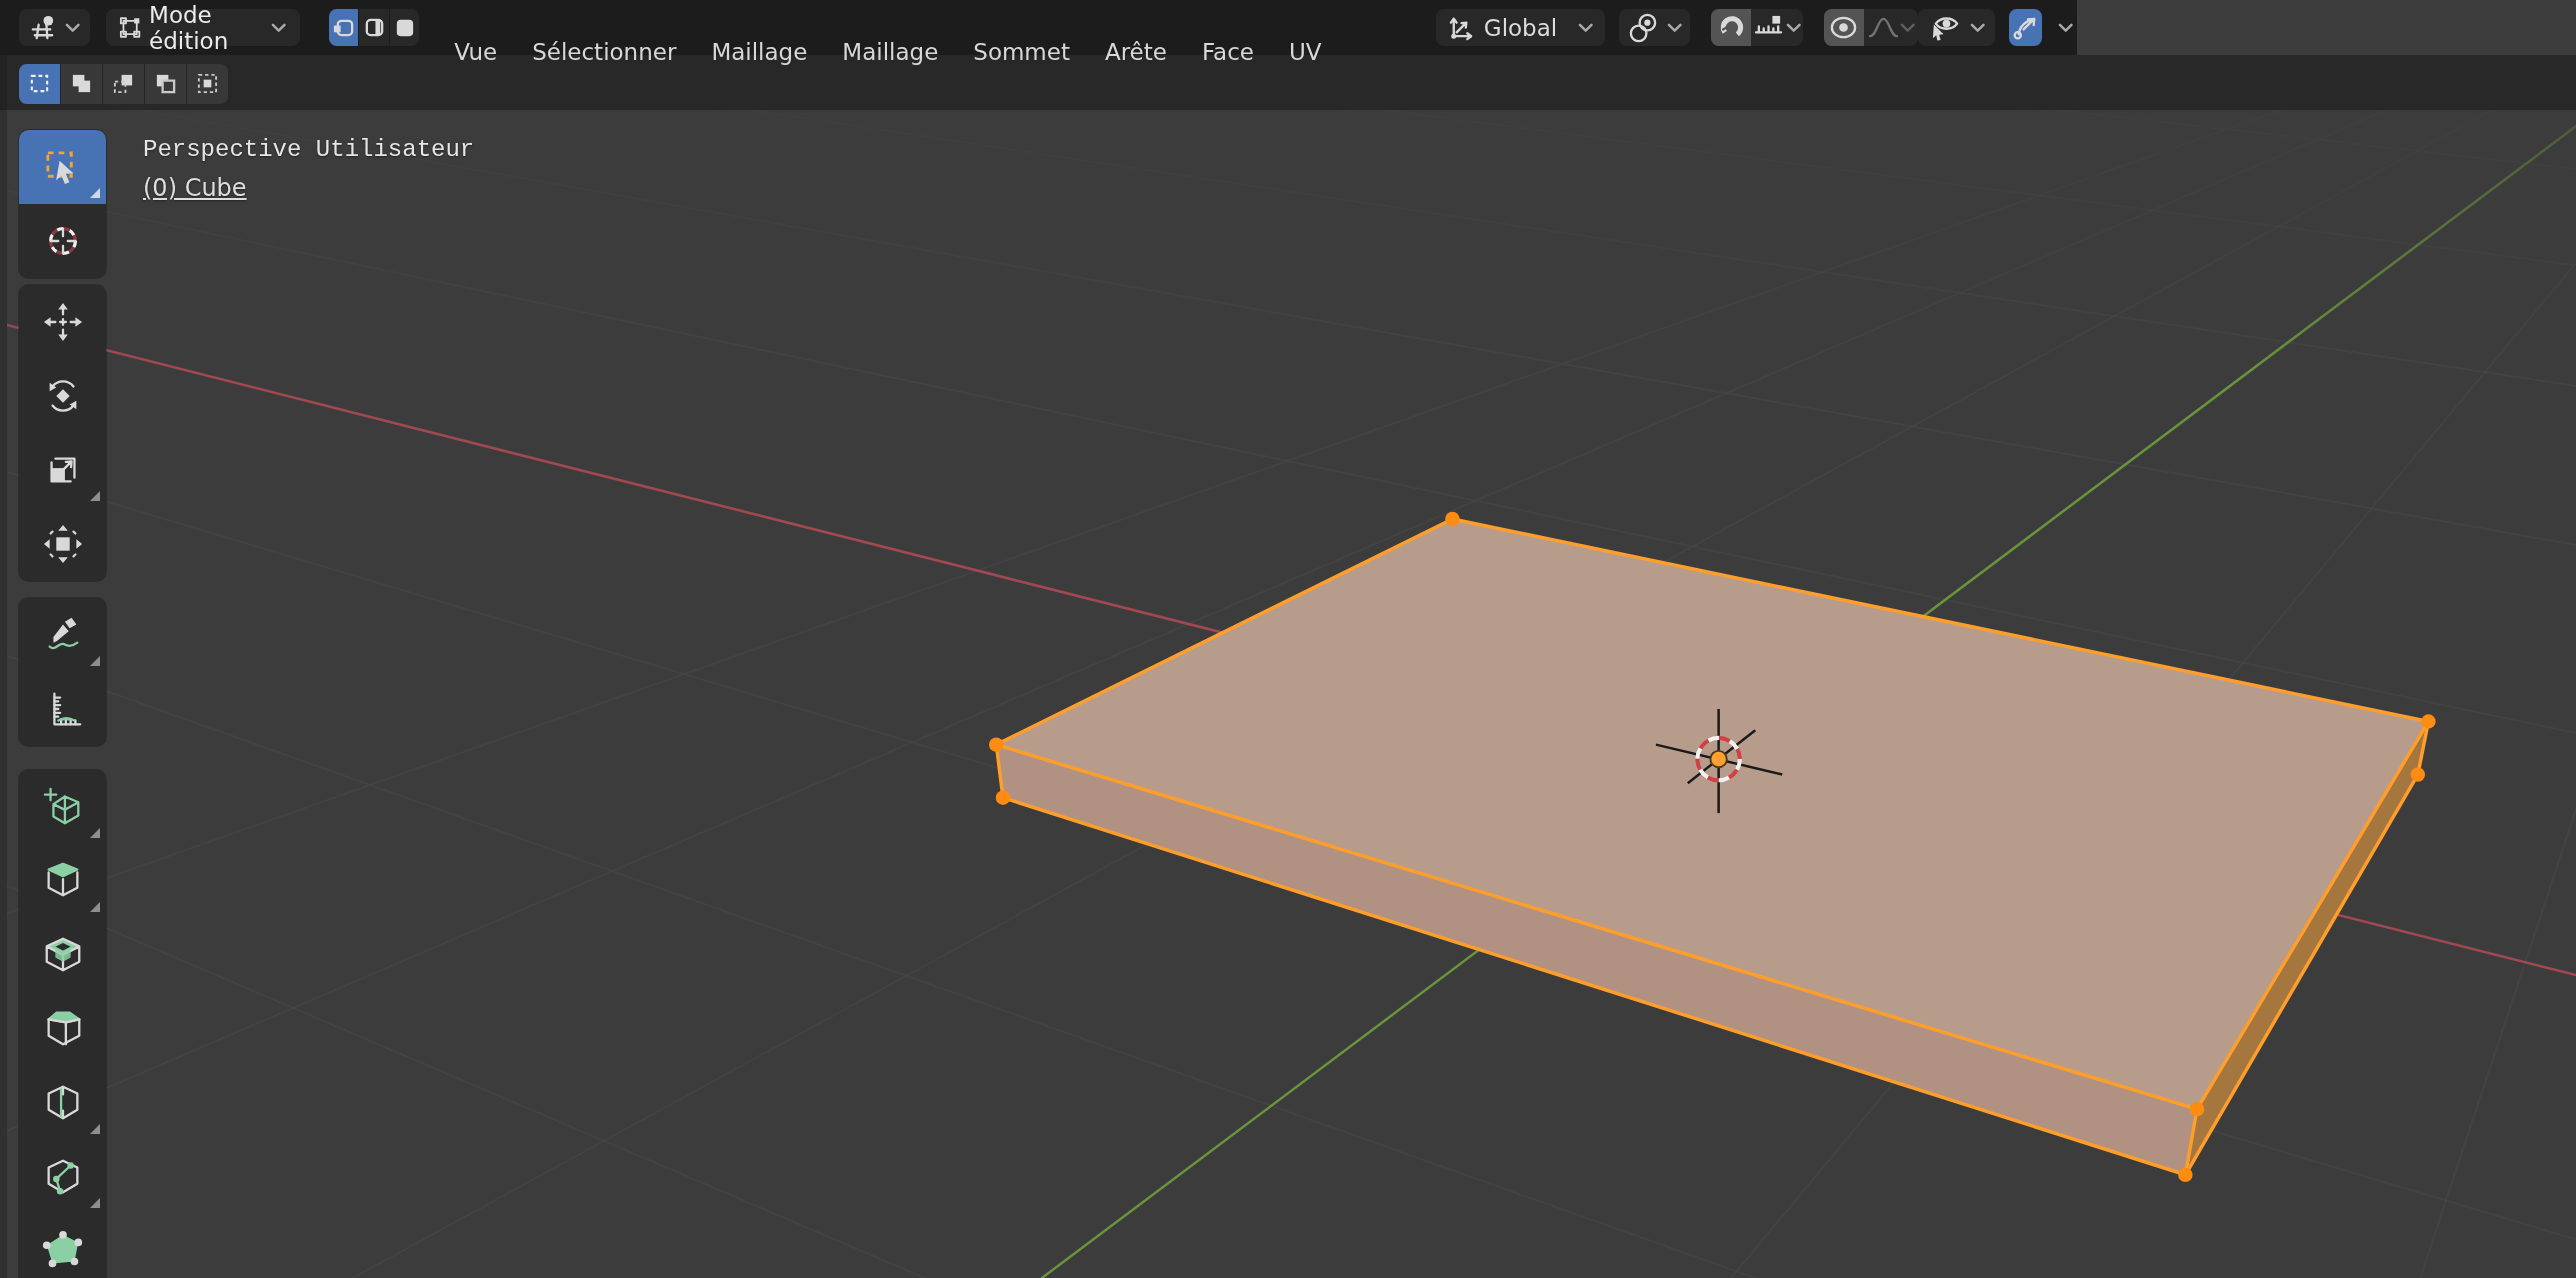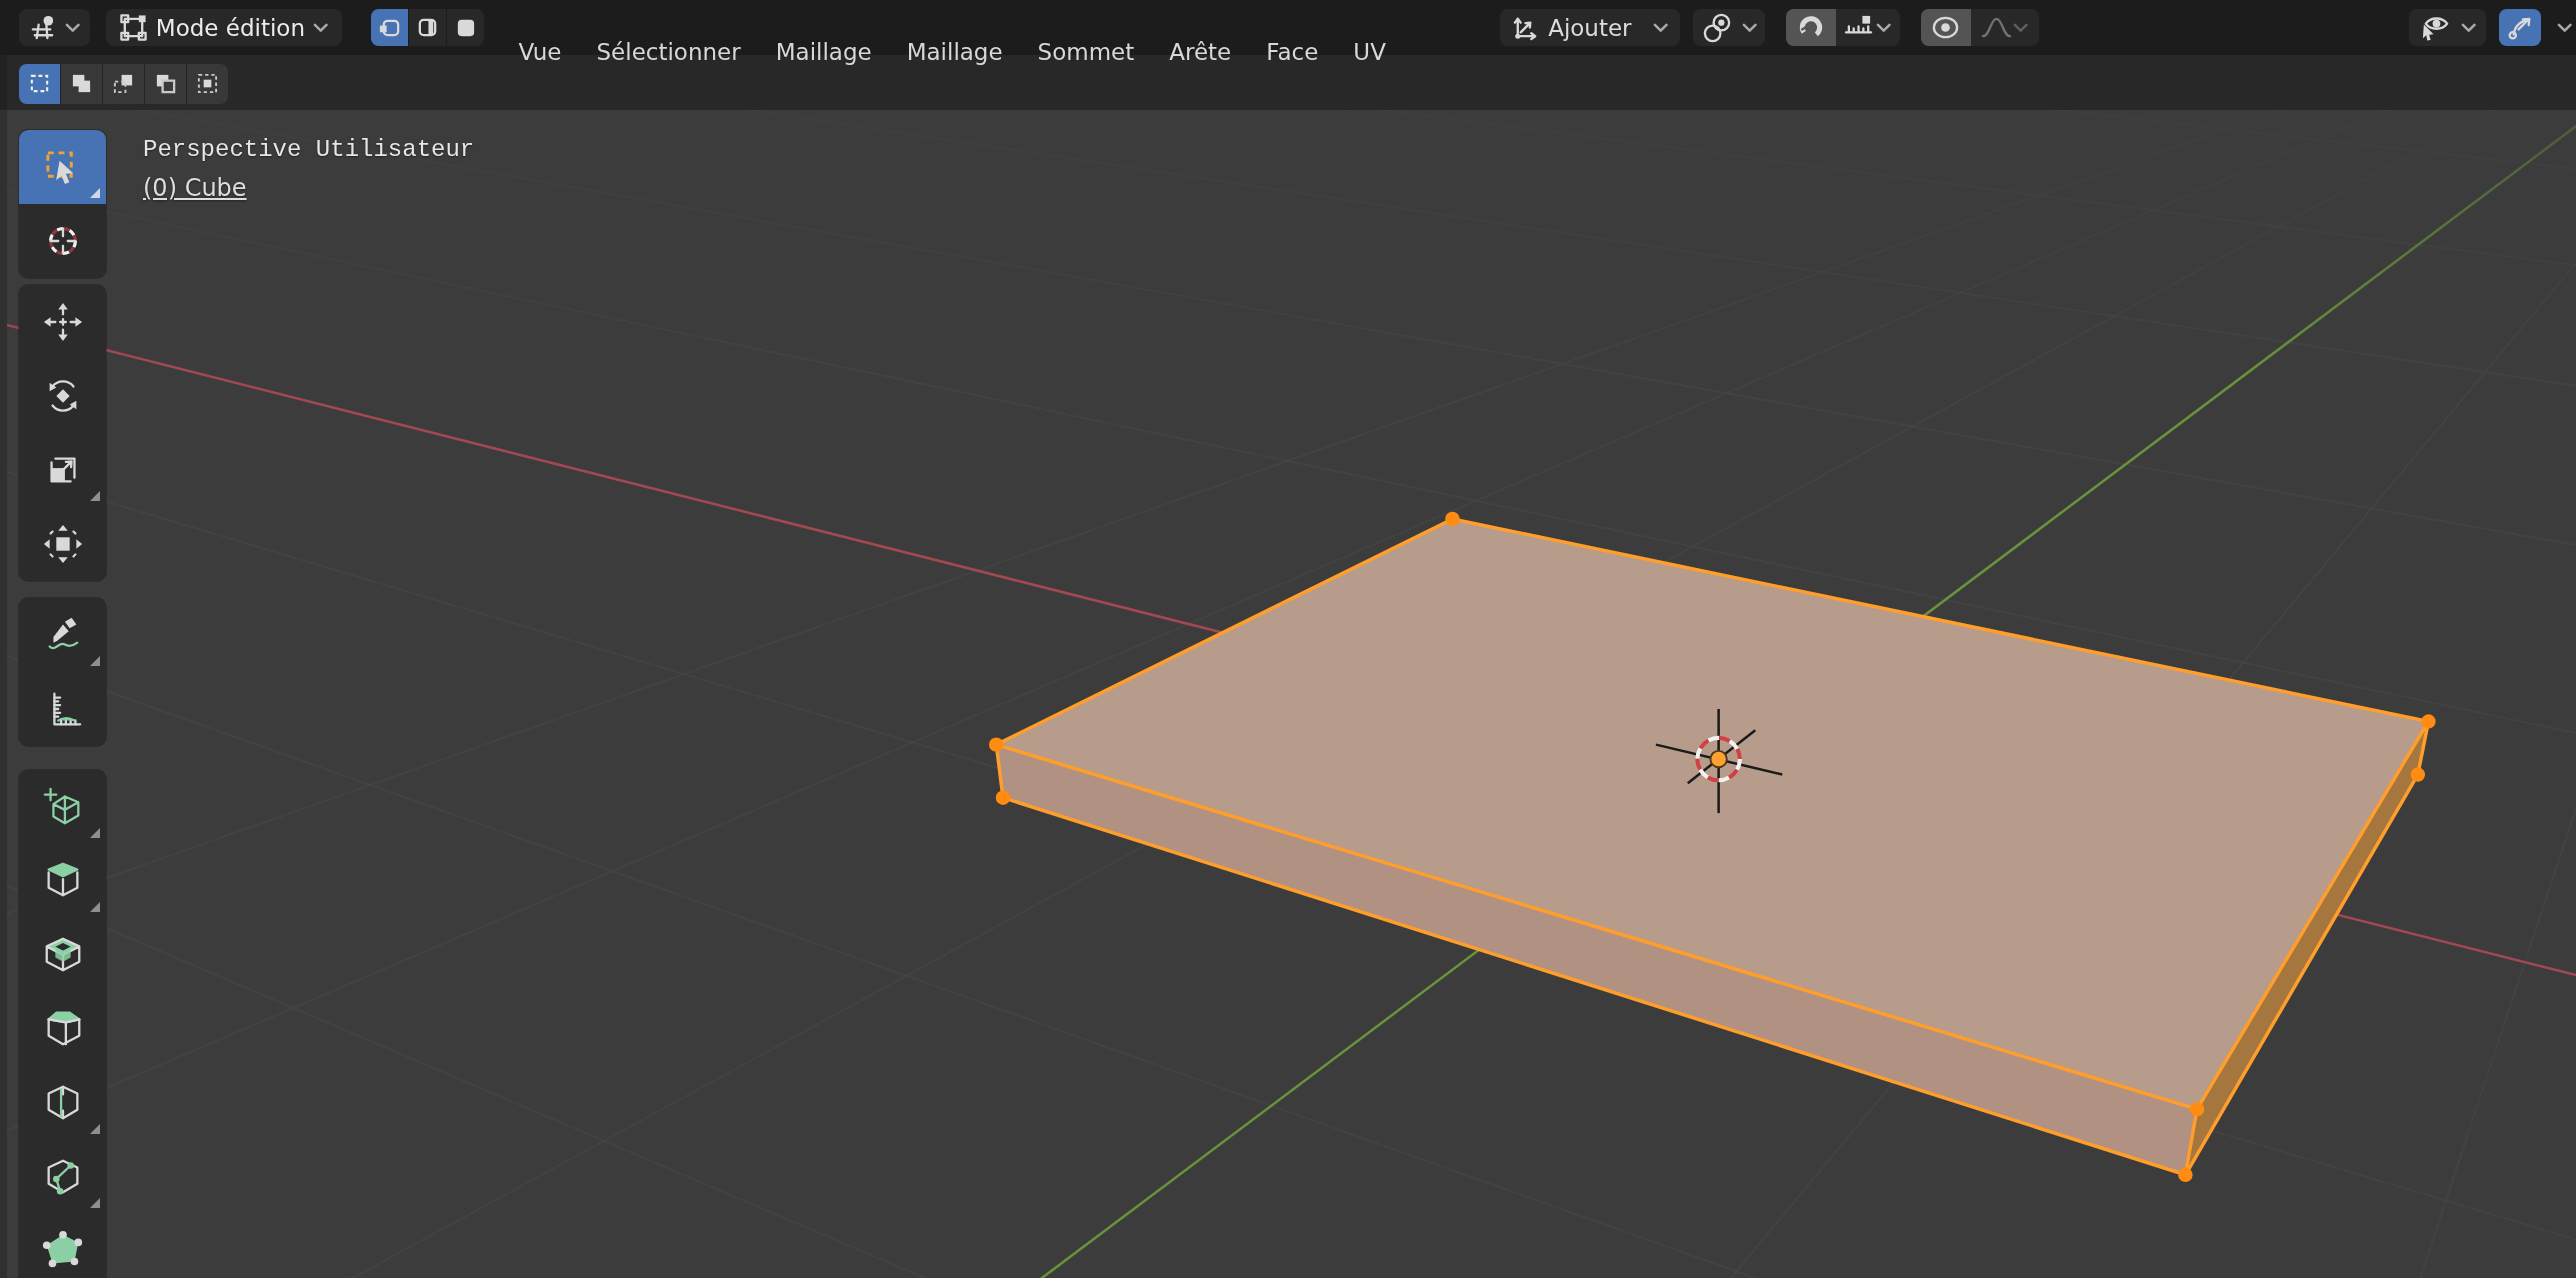--- a/index.html
+++ b/index.html
@@ -1,19 +1,19 @@
 <!DOCTYPE html>
 <html><head>
 <meta charset="utf-8">
 <style>
   html,body{margin:0;padding:0;background:#141414;}
   #app{position:relative;width:2576px;height:1279px;overflow:hidden;background:#3c3c3c;
        font-family:"DejaVu Sans","Liberation Sans",sans-serif;-webkit-font-smoothing:antialiased;}
   
-  .hdr{position:absolute;left:0;top:0;width:2576px;height:55px;background:#1c1c1c;z-index:30;
+  .hdr{position:absolute;left:0;top:0;width:2077px;height:55px;background:#1c1c1c;z-index:30;
        display:flex;align-items:center;}
   .hbtn{height:37px;background:#282828;border-radius:7.7px;display:flex;align-items:center;
         padding:0 9.6px;color:#dcdcdc;font-size:23px;gap:7.7px;}
   .chev{width:15.4px;height:9.6px;flex:0 0 auto;}
   .chev polyline{fill:none;stroke:#a9a9a9;stroke-width:2.6;stroke-linecap:round;stroke-linejoin:round;}
   .segGrp{display:flex;background:#282828;border-radius:7.7px;overflow:hidden;}
   .segBtn{width:37px;height:37px;display:flex;align-items:center;justify-content:center;}
   .segBtn + .segBtn{border-left:1px solid #1c1c1c;}
   .segBtn.on{background:#4772b3;}
   .menus{display:flex;gap:35px;color:#d8d8d8;font-size:23px;margin-left:35px;margin-top:48px;}
@@ -166,21 +166,21 @@
       <span>UV</span>
     </div>
 
     <div class="hbtn" style="margin-left:114px;padding:0 11.6px">
       <svg width="29" height="29" viewBox="0 0 30 30">
         <path class="ic" d="M7 24 L7 6 M7 6 L4 10 M7 6 L10 10"></path>
         <path class="ic" d="M7 24 L25 24 M25 24 L21 21 M25 24 L21 27"></path>
         <path class="ic" d="M10 20 L20 10 M20 10 L15 10.5 M20 10 L19.5 15"></path>
         <circle class="icf" cx="7" cy="24" r="2.6"></circle>
       </svg>
-      <span>Ajouter</span>
+      <span>Global</span>
       <svg class="chev" style="margin-left:13.5px" viewBox="0 0 16 10">
           <polyline points="2,2 8,8 14,2"></polyline>
         </svg>
     </div>
 
     <div class="hbtn" style="margin-left:13.5px;padding:0 7.7px">
       <svg width="33" height="33" viewBox="0 0 34 34">
         <circle class="ic" cx="21" cy="12" r="8"></circle>
         <circle class="ic" cx="12" cy="23" r="8"></circle>
         <circle class="icf" cx="21" cy="12" r="3.2"></circle>

